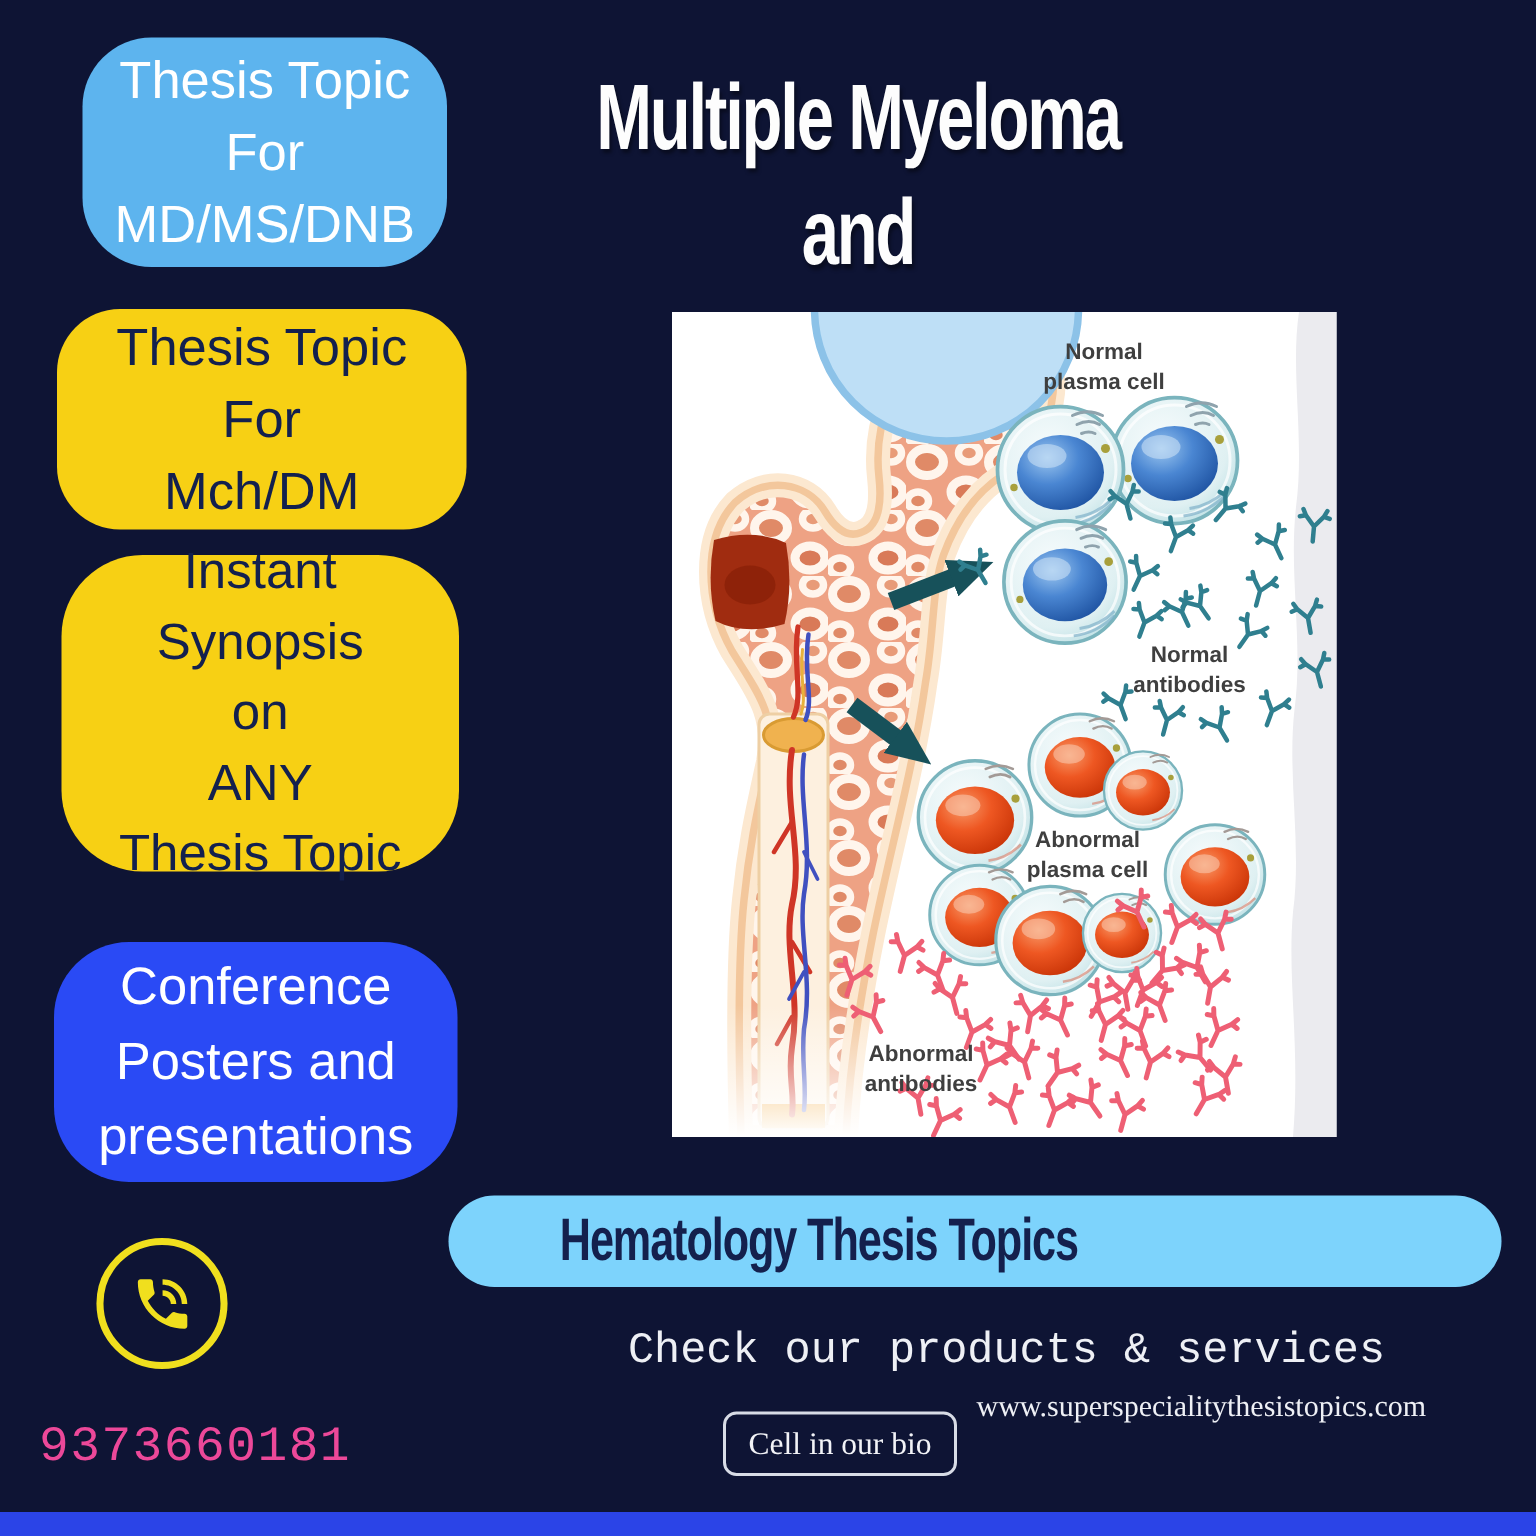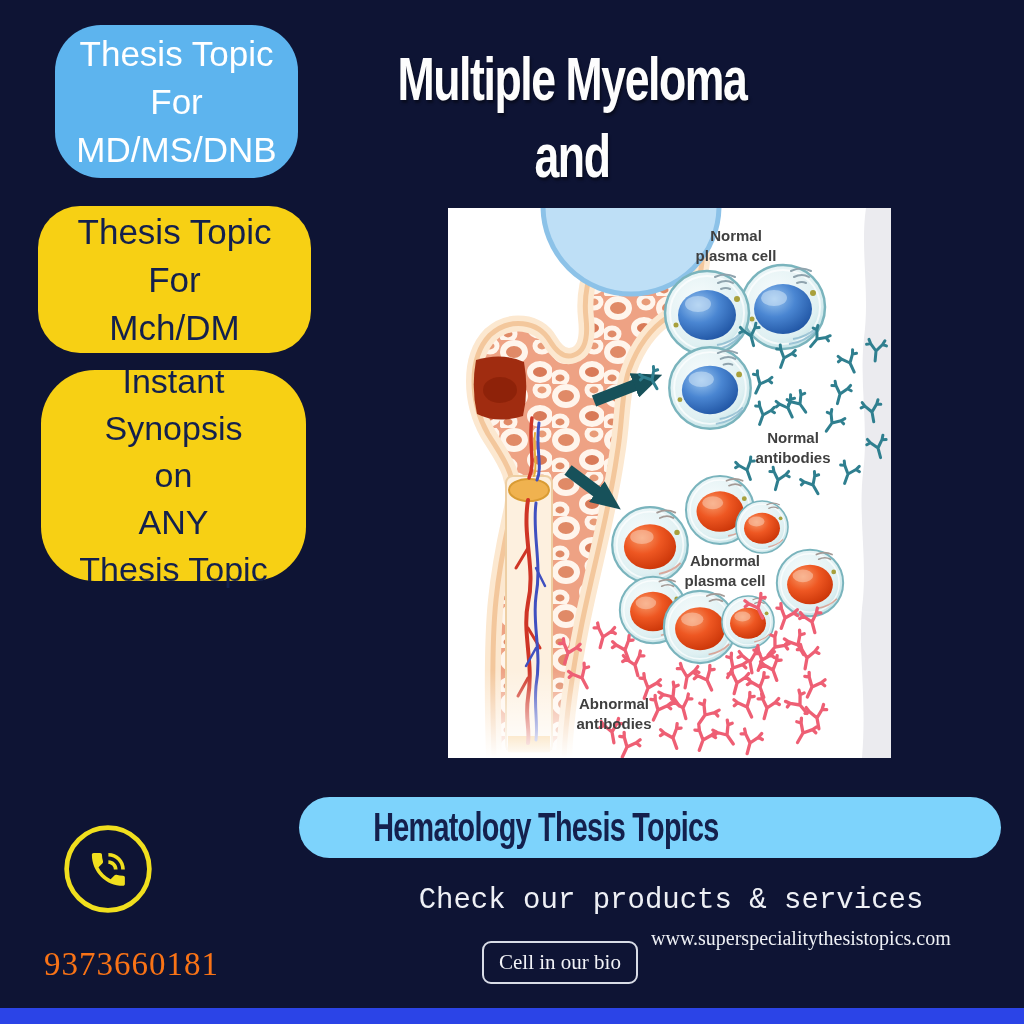--- a/index.html
+++ b/index.html
@@ -11,22 +11,22 @@
   .card { position:absolute; display:flex; align-items:center; justify-content:center;
           text-align:center; white-space:pre-line; font-size:35px; line-height:48px; font-weight:400;margin-left:28px; }
   .card1 { left:27px; top:25px;  width:243px; height:153px; border-radius:46px; background:#5db4ee; color:#ffffff; }
   .card2 { left:10px; top:206px; width:273px; height:147px; border-radius:42px; background:#f7d014; color:#13204e; }
   .card3 { left:13px; top:370px; width:265px; height:211px; border-radius:54px; background:#f7d014; color:#13204e;
            font-size:34px; line-height:47px; }
   .card4 { left:8px;  top:628px; width:269px; height:160px; border-radius:50px; background:#2a4af5; color:#ffffff;
            line-height:50px; }
 
   .phone-badge { position:absolute; left:61px; top:822px; width:94px; height:94px; }
-  .phone-number { position:absolute; left:44px; top:946px; font-family:Liberation Serif, serif;
-                  font-size:33px; color:#f97316; letter-spacing:1px; }
+  .phone-number { position:absolute; left:26px; top:946px; font-family:Liberation Mono, monospace;
+                  font-size:33px; color:#ec4899; letter-spacing:1px; }
 
   
   .title { position:absolute; left:287px; top:40px; width:570px; text-align:center; color:#fdfdfd;
            font-size:62px; line-height:77px; font-weight:bold; letter-spacing:-2px; white-space:pre-line;
            transform:scaleX(.72); transform-origin:50% 0; text-shadow:2px 3px 3px rgba(0,0,0,.4); }
 
   
   .illustration { position:absolute; left:448px; top:208px; width:443px; height:550px; background:#ffffff;padding-left:28px; }
   .illustration svg { position:absolute; left:0; top:0; }
   .ill-label { position:absolute; transform:translate(-50%,-50%); font-size:15px; line-height:1.3;
@@ -64,20 +64,25 @@
     <span>Thesis Topic
 For
 Mch/DM</span>
   </div>
   <div class="card card3">
     <span>Instant
 Synopsis
 on
 ANY
 Thesis Topic</span>
+  </div>
+  <div class="card card4">
+    <span>Conference
+Posters and
+presentations</span>
   </div>
 
   <div class="phone-badge">
     <svg width="94" height="94" viewBox="0 0 100 100">
       <circle cx="50" cy="50" r="44" fill="none" stroke="#f0df1e" stroke-width="5"></circle>
       <g fill="#f0df1e" transform="translate(27,27) scale(1.95)">
         <path d="M6.62 10.79c1.44 2.83 3.76 5.15 6.59 6.59l2.2-2.2c.27-.27.67-.36 1.02-.24 1.12.37 2.33.57 3.57.57.55 0 1 .45 1 1V20c0 .55-.45 1-1 1-9.39 0-17-7.61-17-17 0-.55.45-1 1-1h3.5c.55 0 1 .45 1 1 0 1.25.2 2.45.57 3.57.11.35.03.74-.24 1.02l-2.2 2.2z"></path>
         <path d="M19 12h2c0-4.97-4.03-9-9-9v2c3.87 0 7 3.13 7 7z"></path>
         <path d="M15 12h2c0-2.76-2.24-5-5-5v2c1.66 0 3 1.34 3 3z"></path>
       </g>

